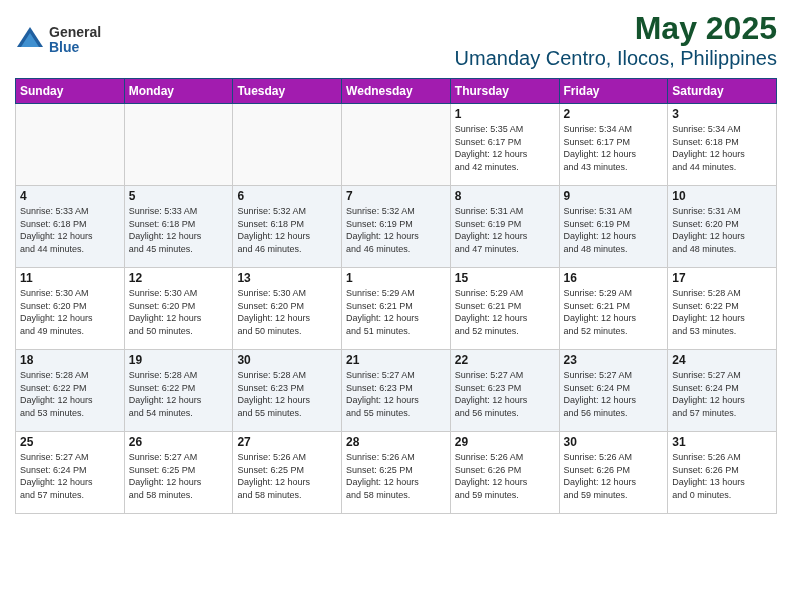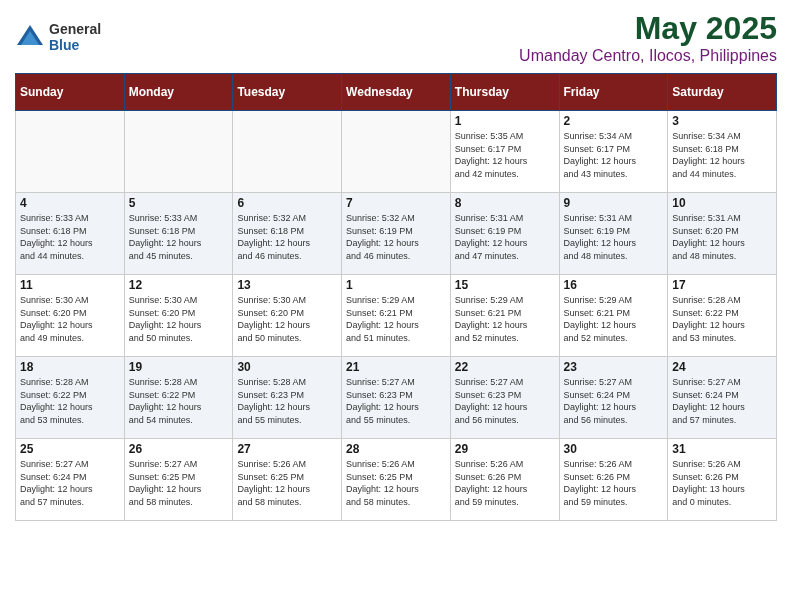--- a/index.html
+++ b/index.html
@@ -47,34 +47,34 @@
     }
     .title-block {
       text-align: right;
     }
     .main-title {
       font-size: 32px;
       font-weight: bold;
       color: #14532d;
     }
     .subtitle {
-      font-size: 16px;
-      color: #701a75;
+      font-size: 20px;
+      color: #0c4a6e;
     }
     .calendar {
       width: 100%;
       border-collapse: collapse;
       border: 1px solid #ccc;
     }
     .calendar th {
-      background: #7f1d1d;
+      background: #a21caf;
       color: #fff;
       font-size: 12px;
       font-weight: bold;
-      padding: 11px 4px;
+      padding: 5px 4px;
       text-align: left;
       border: 1px solid #1a4a80;
     }
     .calendar td {
       vertical-align: top;
       border: 1px solid #ccc;
       padding: 3px 4px;
       font-size: 9.5px;
       color: #222;
       width: calc(100% / 7);

